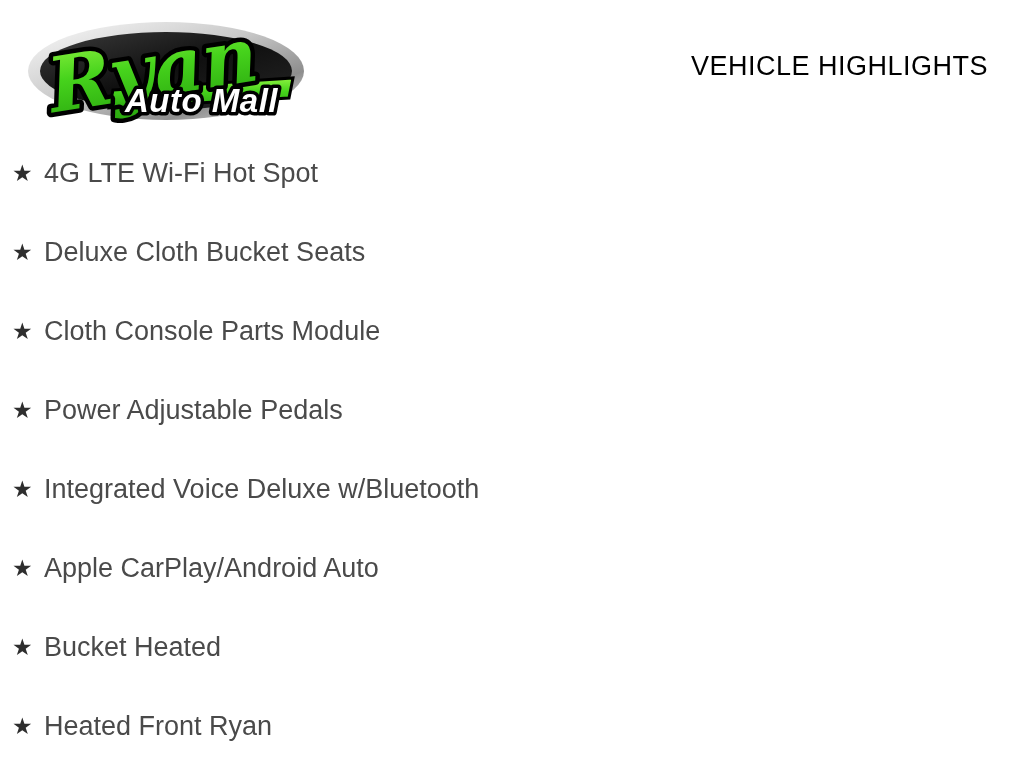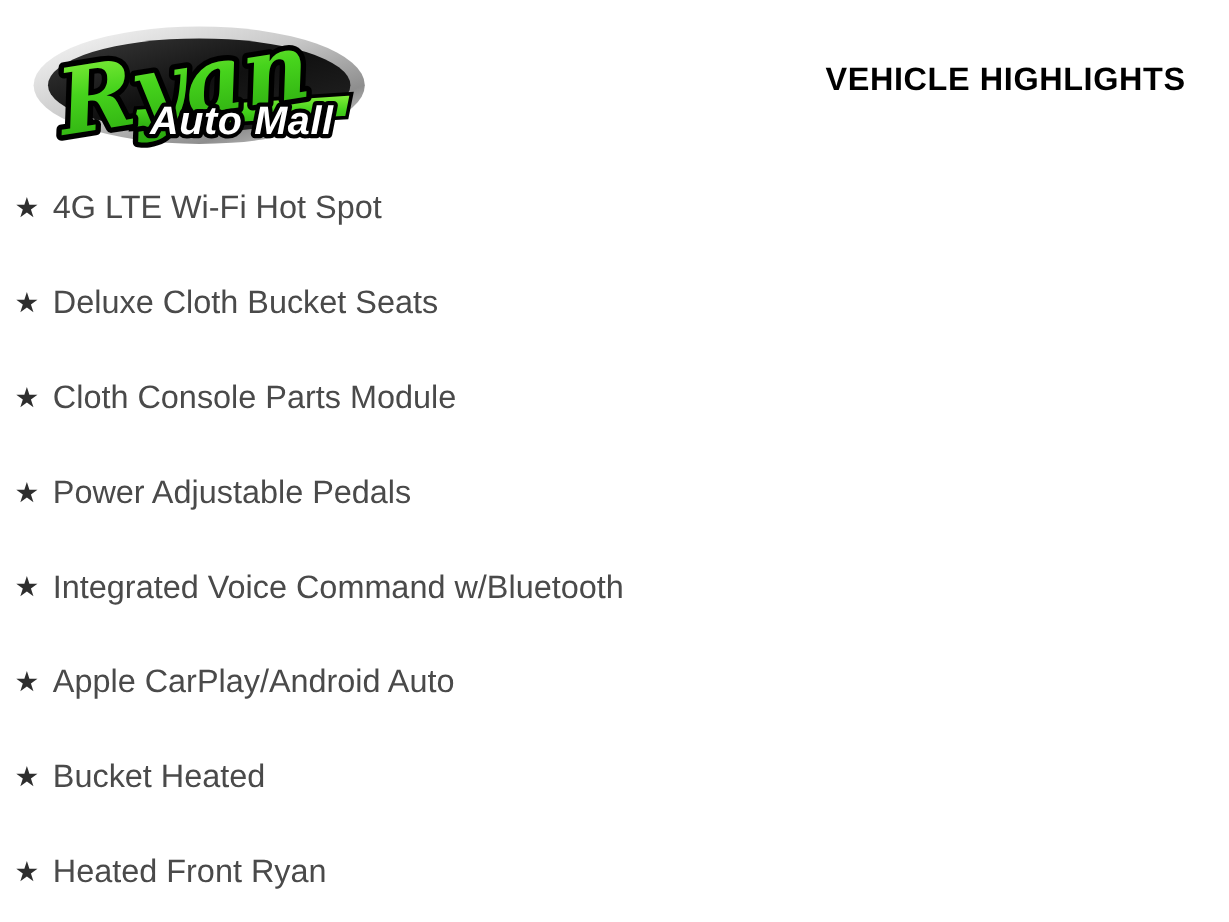--- a/index.html
+++ b/index.html
@@ -26,21 +26,21 @@
     width: 282px;
     height: 116px;
   }
   .logo svg { width: 100%; height: 100%; overflow: visible; }
   .page-title {
     position: absolute;
     top: 51px;
     right: 36px;
     font-size: 27px;
     line-height: 30px;
-    font-weight: bold;
+    font-weight: normal;
     letter-spacing: 0.5px;
     color: #000000;
     white-space: nowrap;
   }
   .highlights {
     list-style: none;
     margin: 28px 0 0 10px;
     padding: 0;
   }
   .highlight-item {
@@ -125,21 +125,21 @@
       <span class="feature-text">Cloth Console Parts Module</span>
     </li>
 
     <li class="highlight-item">
       <span class="star">★</span>
       <span class="feature-text">Power Adjustable Pedals</span>
     </li>
 
     <li class="highlight-item">
       <span class="star">★</span>
-      <span class="feature-text">Integrated Voice Command w/Bluetooth</span>
+      <span class="feature-text">Integrated Voice Deluxe w/Bluetooth</span>
     </li>
 
     <li class="highlight-item">
       <span class="star">★</span>
       <span class="feature-text">Apple CarPlay/Android Auto</span>
     </li>
 
     <li class="highlight-item">
       <span class="star">★</span>
       <span class="feature-text">Bucket Heated</span>

